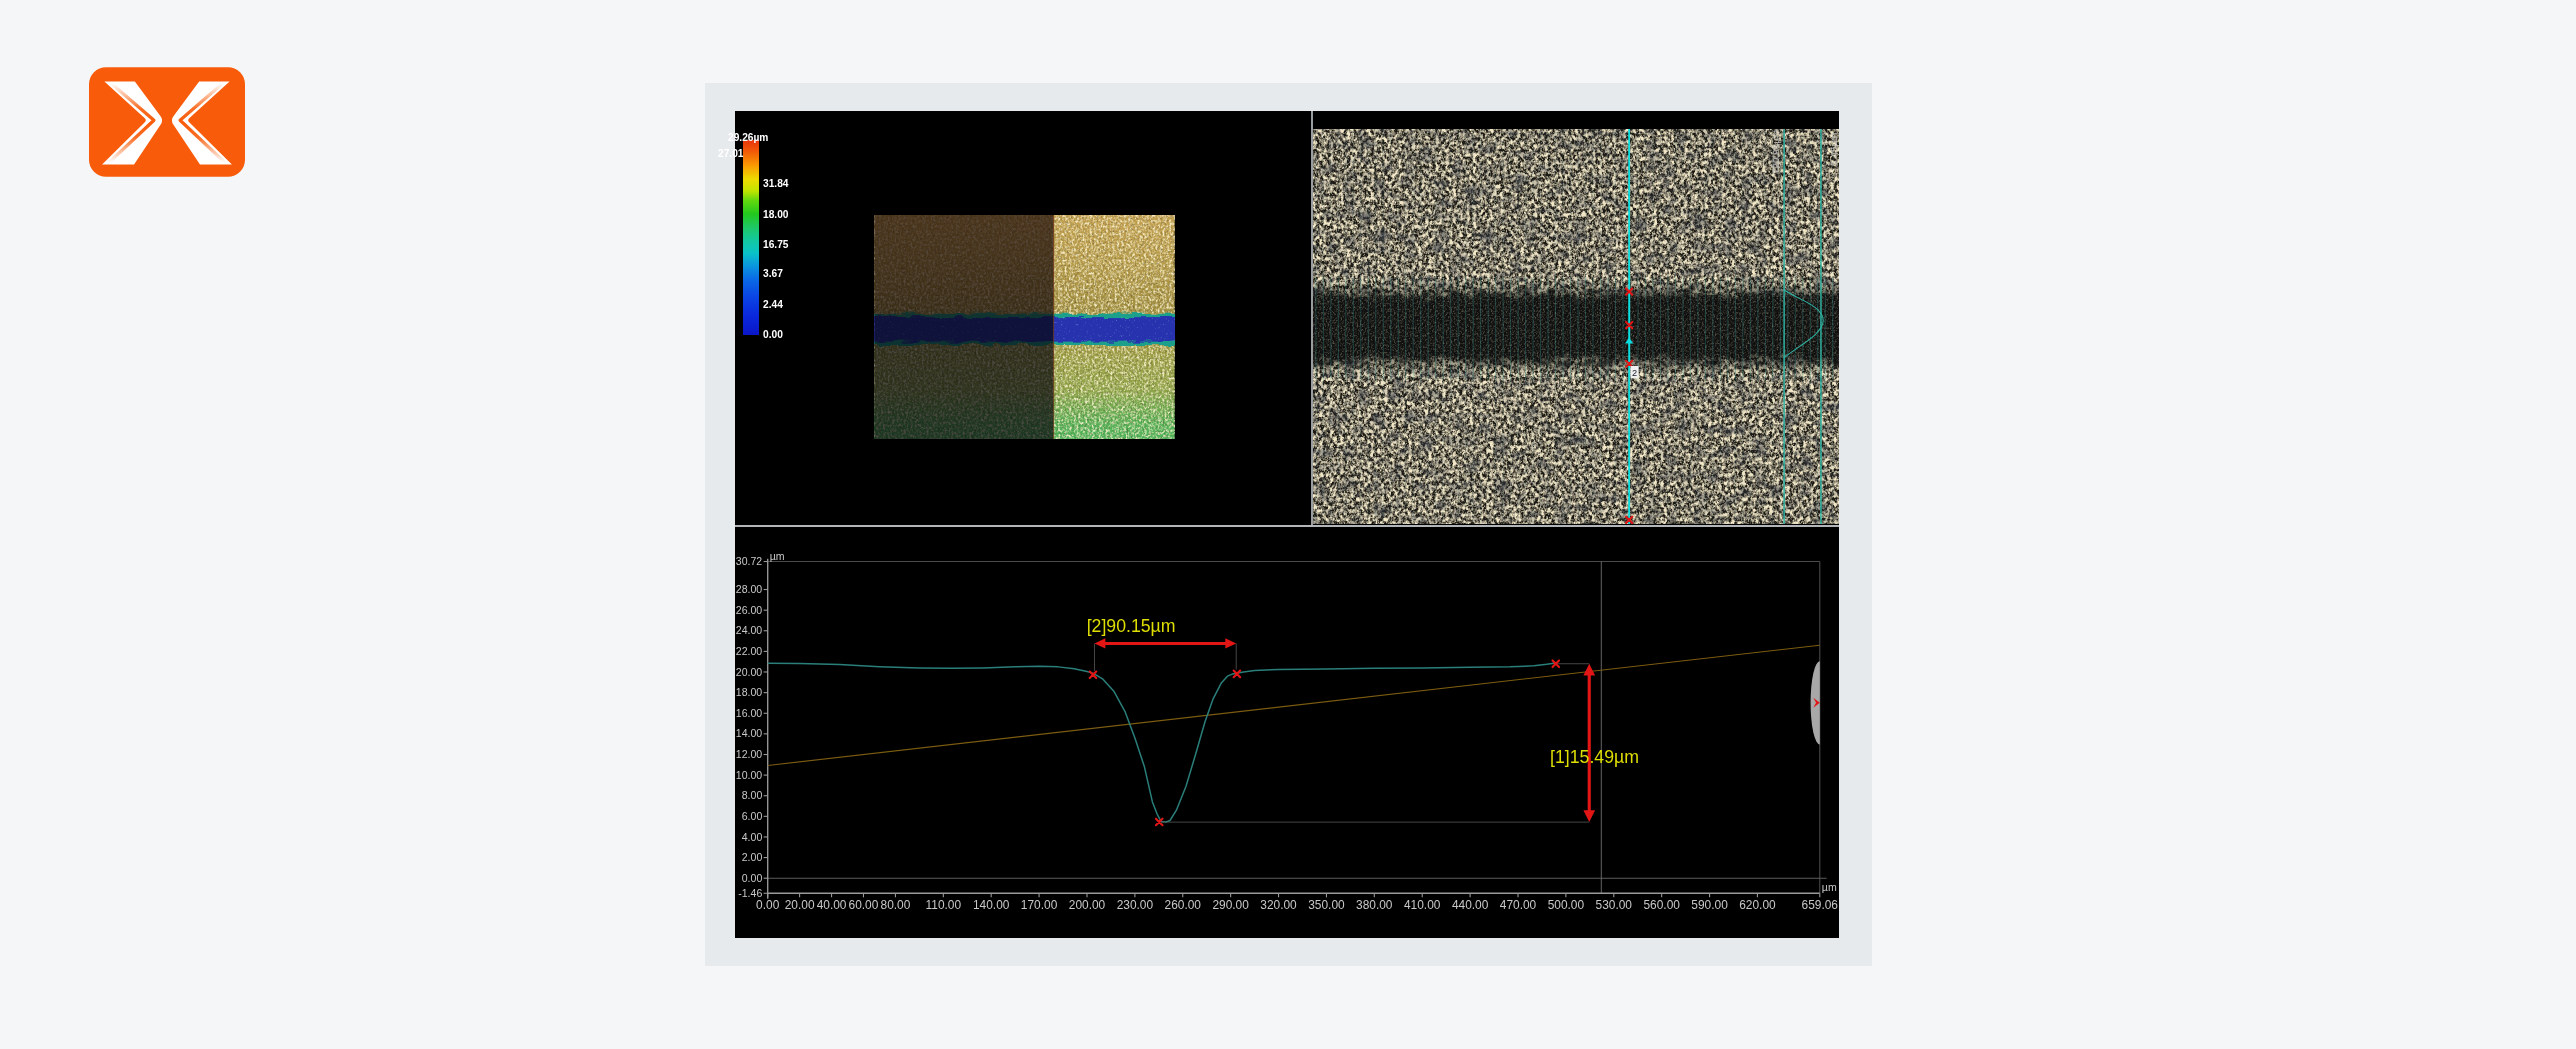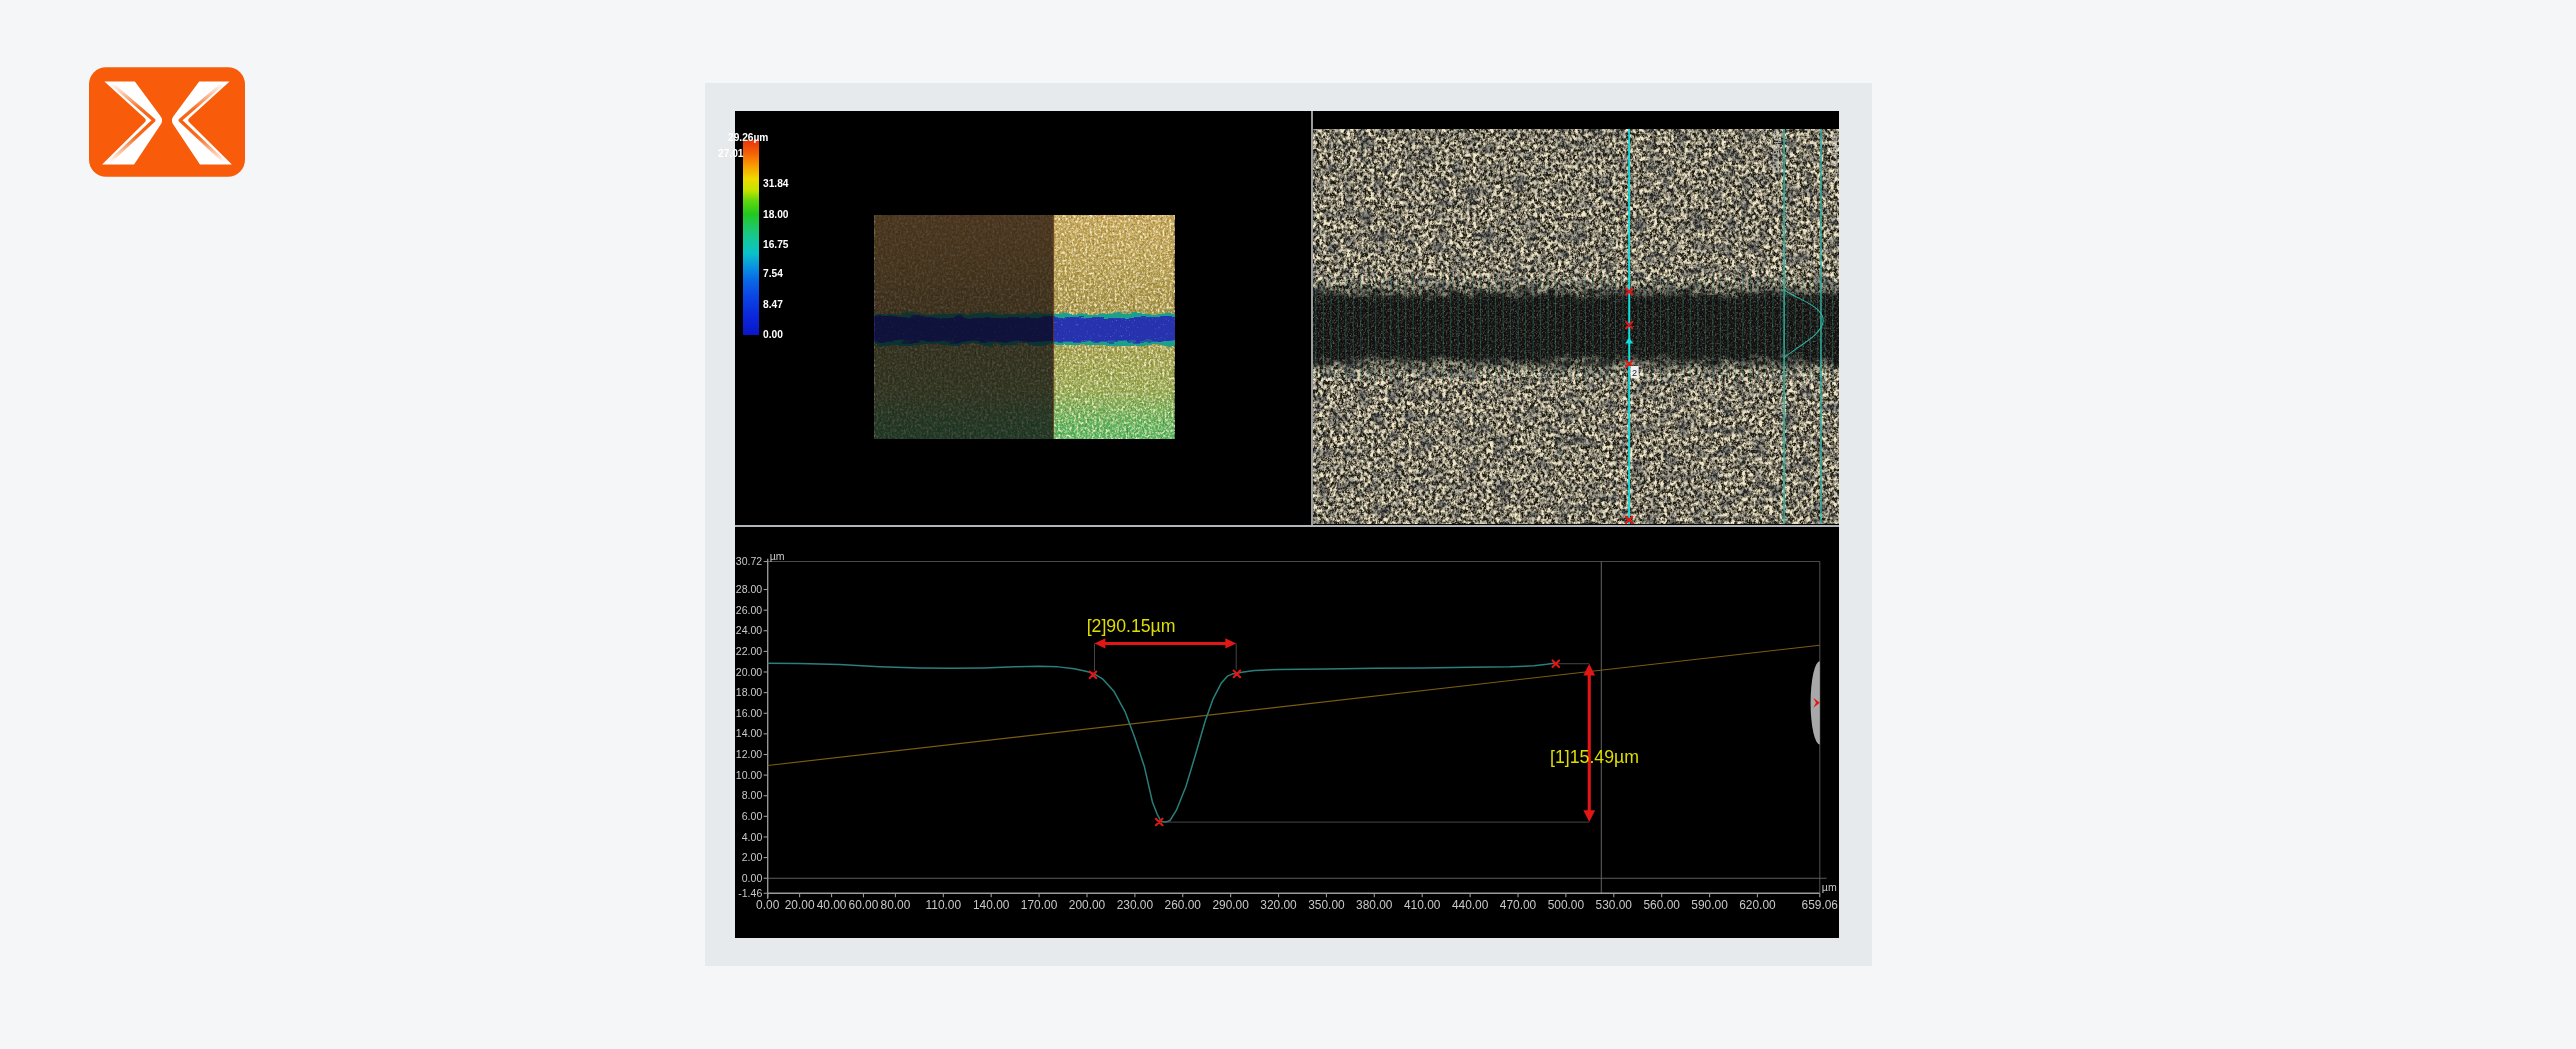--- a/index.html
+++ b/index.html
@@ -23,22 +23,22 @@
 <path d="M196,24 L133.7,78 L199.5,140" fill="none" stroke="url(#e1)" stroke-width="4.8" stroke-linejoin="round"></path>
 </svg>
 <div class="abs" style="left:705px;top:83px;width:1167px;height:883px;background:#e7eaed"></div>
 <div class="abs" style="left:735px;top:111px;width:1104px;height:827px;background:#000"></div>
 <div style="position:absolute;left:743px;top:140px;width:15.7px;height:195px;background:linear-gradient(to bottom,#e8340c 0%,#f25a08 6%,#fa9a02 13%,#eeda00 20%,#c2e400 26%,#62d80e 31%,#22c81e 38%,#1ec868 45%,#12c8a4 52%,#0ac2c8 58%,#0a9ade 64%,#0a6ce6 71%,#0a46e4 80%,#0a28dc 90%,#0a16c8 100%)"></div>
 <div style="position:absolute;left:728px;top:132px;font:bold 10.2px 'Liberation Sans',sans-serif;color:#fff;white-space:nowrap">29.26µm</div>
 <div style="position:absolute;left:718px;top:148px;font:bold 10.2px 'Liberation Sans',sans-serif;color:#fff;white-space:nowrap">27.01</div>
 <div style="position:absolute;left:763px;top:178px;font:bold 10.2px 'Liberation Sans',sans-serif;color:#fff;white-space:nowrap">31.84</div>
 <div style="position:absolute;left:763px;top:209px;font:bold 10.2px 'Liberation Sans',sans-serif;color:#fff;white-space:nowrap">18.00</div>
 <div style="position:absolute;left:763px;top:239px;font:bold 10.2px 'Liberation Sans',sans-serif;color:#fff;white-space:nowrap">16.75</div>
-<div style="position:absolute;left:763px;top:268px;font:bold 10.2px 'Liberation Sans',sans-serif;color:#fff;white-space:nowrap">7.54</div>
-<div style="position:absolute;left:763px;top:299px;font:bold 10.2px 'Liberation Sans',sans-serif;color:#fff;white-space:nowrap">8.47</div>
+<div style="position:absolute;left:763px;top:268px;font:bold 10.2px 'Liberation Sans',sans-serif;color:#fff;white-space:nowrap">3.67</div>
+<div style="position:absolute;left:763px;top:299px;font:bold 10.2px 'Liberation Sans',sans-serif;color:#fff;white-space:nowrap">2.44</div>
 <div style="position:absolute;left:763px;top:329px;font:bold 10.2px 'Liberation Sans',sans-serif;color:#fff;white-space:nowrap">0.00</div>
 <svg width="301" height="224" style="position:absolute;left:874px;top:215px" viewBox="0 0 441 329">
 <defs>
 <linearGradient id="hmR" x1="0" y1="0" x2="0" y2="1">
  <stop offset="0" stop-color="#c2a050"></stop>
         <stop offset="0.2" stop-color="#b69b4a"></stop>
  <stop offset="0.40" stop-color="#a38f40"></stop>
         <stop offset="0.60" stop-color="#9d9c44"></stop>
  <stop offset="0.78" stop-color="#8fa448"></stop>
         <stop offset="0.93" stop-color="#57b056"></stop>

